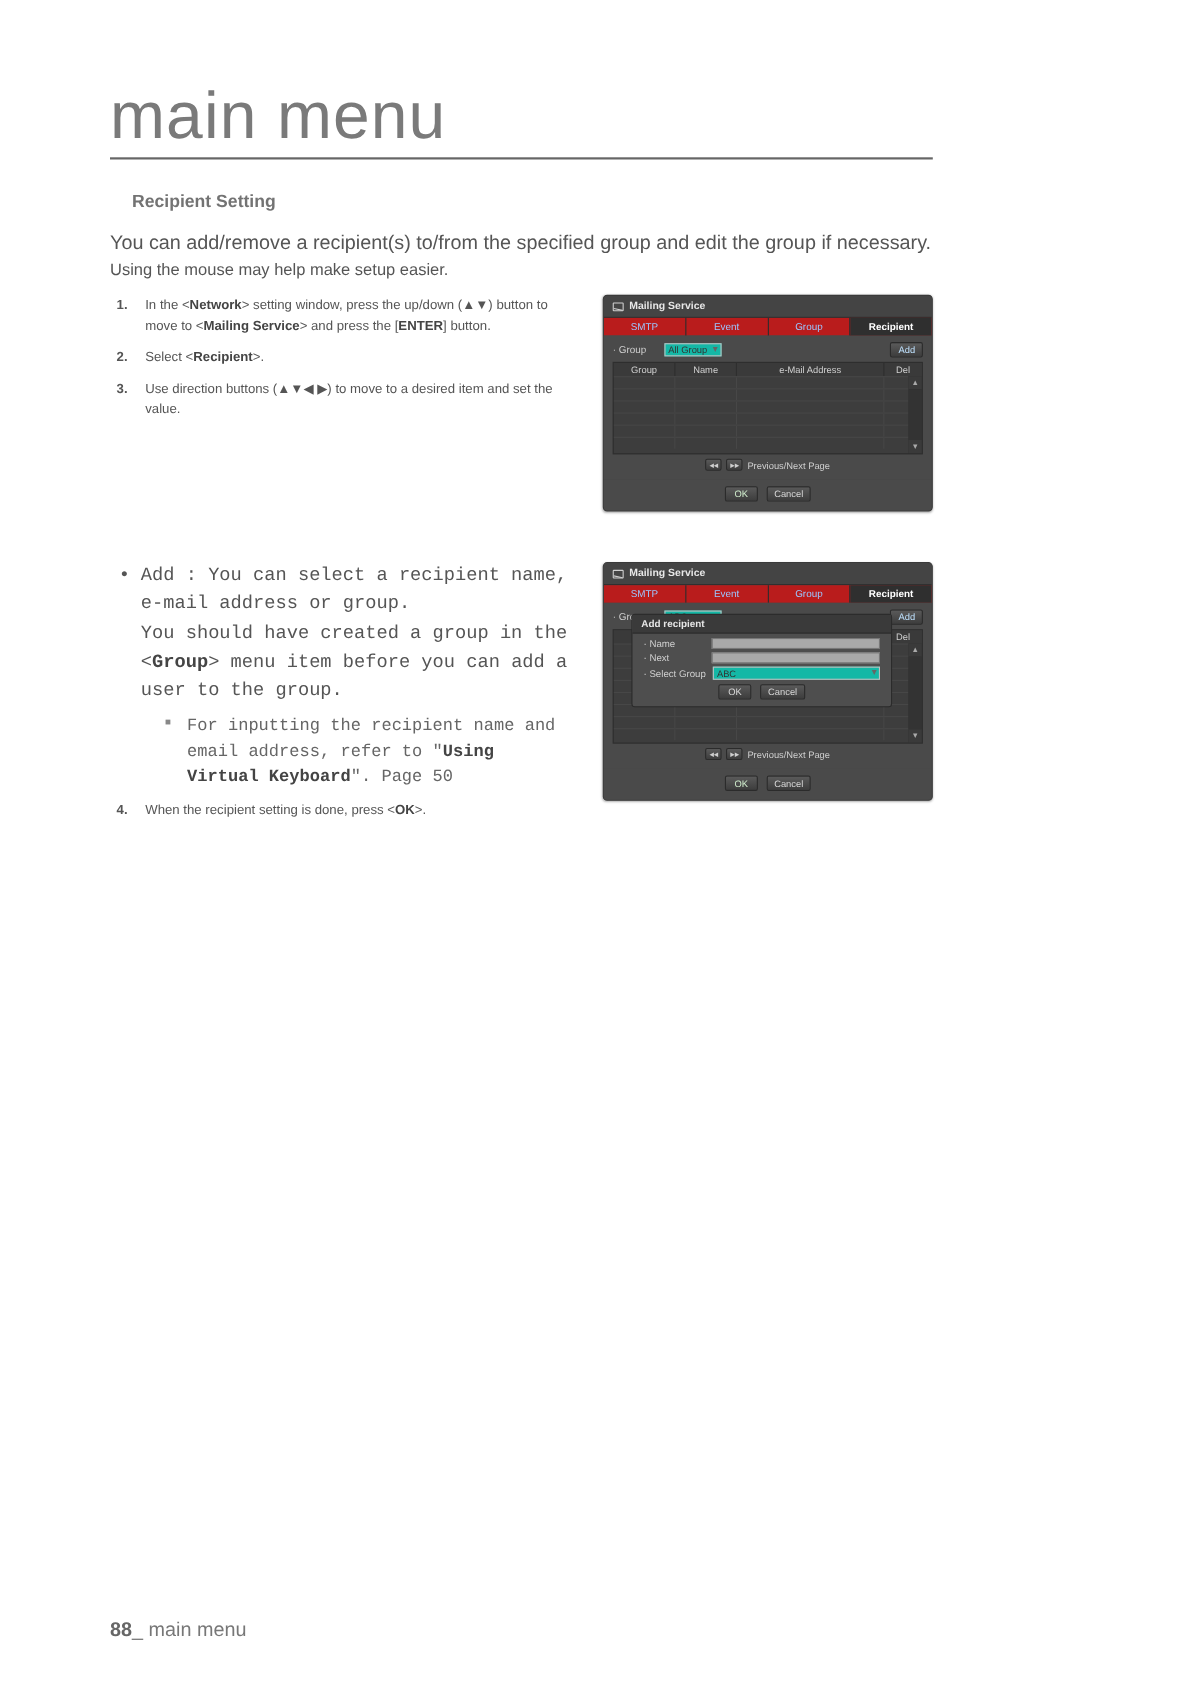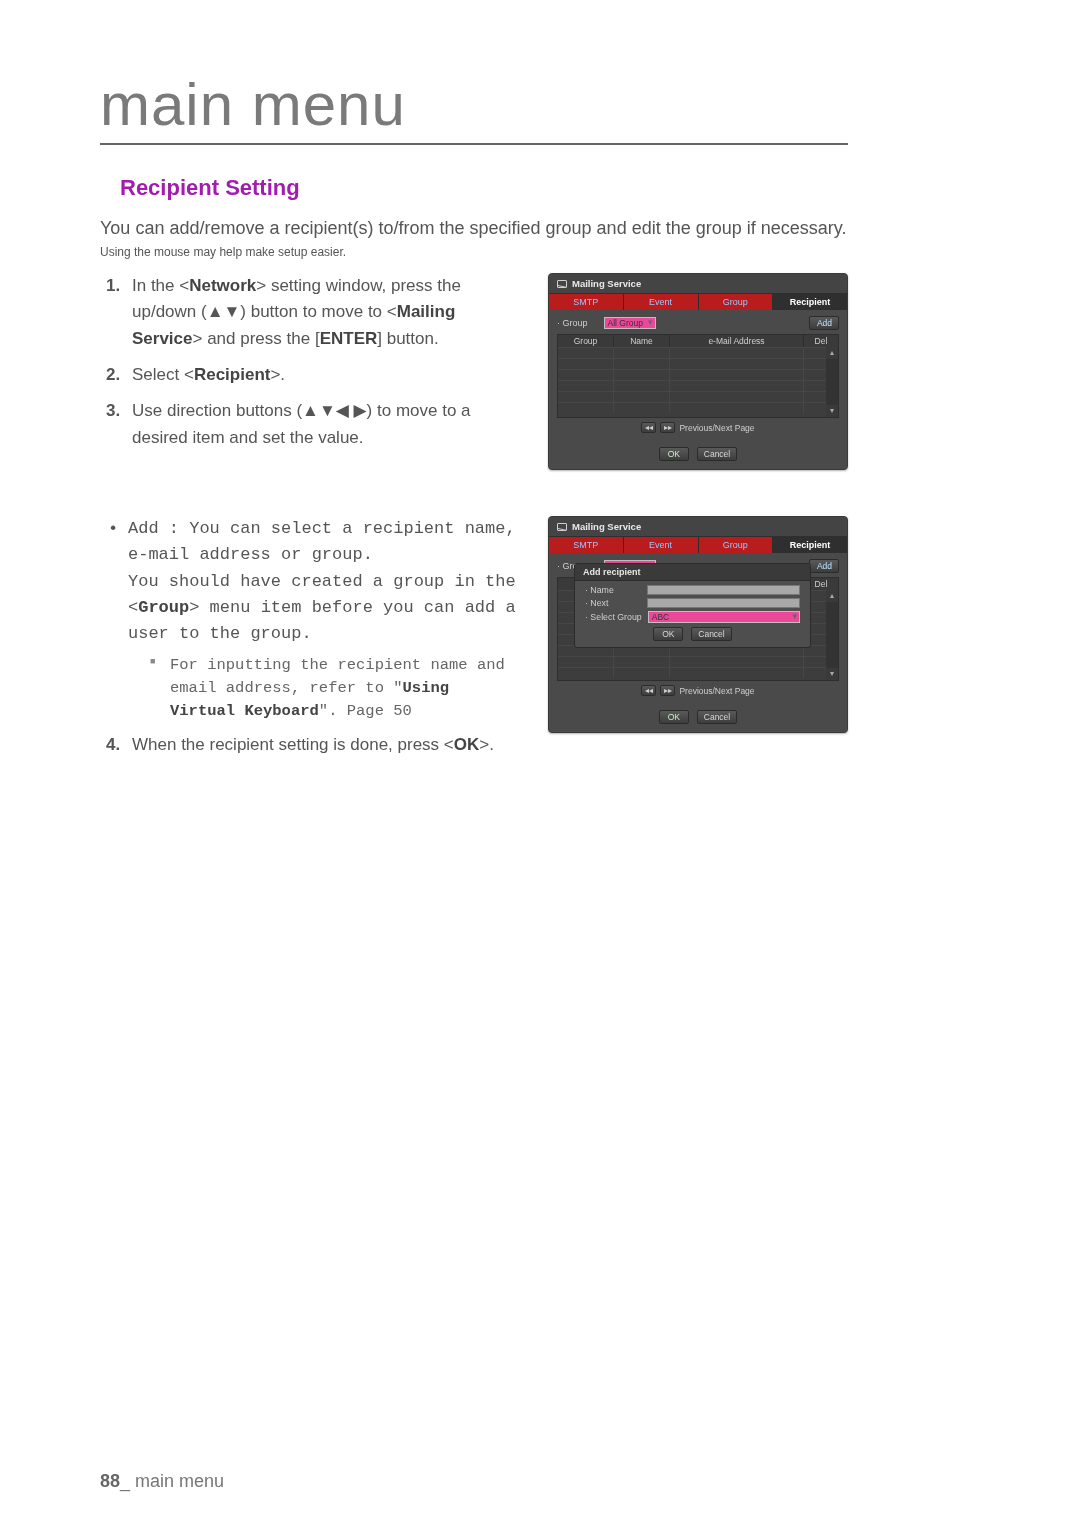--- a/index.html
+++ b/index.html
@@ -1,26 +1,26 @@
 <!DOCTYPE html>
 <html><head>
 <meta charset="utf-8">
 <style>
   * { box-sizing: border-box; margin: 0; padding: 0; }
   html, body { width: 1080px; min-height: 1530px; background: #fff; font-family: Arial, Helvetica, sans-serif; color: #333; }
   .page { width: 948px; height: 1530px; position: relative; padding: 70px 100px 40px 100px; }
   .main-title { font-size: 60px; font-weight: 300; color: #7a7a7a; letter-spacing: 1px; border-bottom: 2px solid #666; padding-bottom: 4px; margin-bottom: 30px; }
-  .section-title { font-size: 22px; color: #a21caf; margin: 18px 0 14px 20px; }
+  .section-title { font-size: 16px; color: #737373; margin: 18px 0 14px 20px; }
   .intro { font-size: 18px; color: #555; margin: 0 0 4px 0; line-height: 1.45; }
-  .intro2 { font-size: 12px; color: #555; margin: 0 0 14px 0; }
+  .intro2 { font-size: 15px; color: #555; margin: 0 0 14px 0; }
   .row { display: flex; align-items: flex-start; gap: 20px; margin-top: 8px; }
   .col-text { flex: 1 1 auto; padding-right: 10px; }
   .col-shot { flex: 0 0 300px; }
   ol.steps { list-style: none; counter-reset: step; margin-left: 6px; }
-  ol.steps > li { counter-increment: step; position: relative; padding-left: 26px; font-size: 17px; color: #555; line-height: 1.55; margin-bottom: 10px; }
+  ol.steps > li { counter-increment: step; position: relative; padding-left: 26px; font-size: 12px; color: #555; line-height: 1.55; margin-bottom: 10px; }
   ol.steps > li::before { content: counter(step) "."; position: absolute; left: 0; top: 0; font-weight: 700; color: #555; }
   .b { font-weight: 700; color: #444; }
   .bullet-block { margin-top: 20px; }
   ul.bullets { list-style: none; margin-left: 6px; }
   ul.bullets > li { position: relative; padding-left: 22px; font-size: 17px; color: #555; line-height: 1.55; margin-bottom: 8px; font-family: Liberation Mono, monospace; }
   ul.bullets > li::before { content: "•"; position: absolute; left: 2px; top: 0; color: #555; }
   .sub-note { list-style: none; margin: 6px 0 8px 22px; }
   .sub-note > li { position: relative; padding-left: 20px; font-size: 15.5px; color: #666; line-height: 1.5; }
   .sub-note > li::before { content: "■"; position: absolute; left: 0; top: 2px; font-size: 9px; color: #888; }
   .footer { position: absolute; left: 100px; bottom: 38px; font-size: 18px; color: #777; }
@@ -32,21 +32,21 @@
   .ms-title .mail-ico { display:inline-block; width:10px; height:8px; border:1px solid #cfcfcf; border-radius:1px; position:relative; }
   .ms-title .mail-ico::before { content:""; position:absolute; left:0; right:0; top:0; height:4px; border-bottom:1px solid #cfcfcf; transform: skewY(12deg); transform-origin:left; }
   .ms-title span.t { font-weight: 700; color: #e8e8e8; }
   .ms-tabs { display: flex; background: #b91c1c; }
   .ms-tab { flex:1; text-align:center; padding:3px 0; color:#9bc6ff; border-right:1px solid #2d2d2d; font-size:9px; cursor:pointer; }
   .ms-tab:last-child { border-right:none; }
   .ms-tab.active { background:#2f2f2f; color:#fff; font-weight:700; }
   .ms-body { padding:6px 8px 6px 8px; background:#4a4a4a; }
   .ms-row { display:flex; align-items:center; gap:16px; margin-bottom:4px; }
   .ms-label { color:#cfcfcf; font-size:9px; min-width:26px; }
-  .ms-dd { flex:0 0 auto; display:flex; align-items:center; border:1px solid #bfbfbf; background:#ec4899; color:#333; height:12px; padding:0 3px; font-size:8.5px; min-width:52px; position:relative; }
+  .ms-dd { flex:0 0 auto; display:flex; align-items:center; border:1px solid #bfbfbf; background:#14b8a6; color:#333; height:12px; padding:0 3px; font-size:8.5px; min-width:52px; position:relative; }
   .ms-dd::after { content:"▾"; position:absolute; right:2px; top:-1px; color:#666; font-size:9px; }
   .ms-btn { display:inline-block; min-width:30px; text-align:center; padding:1px 6px; border:1px solid #2b2b2b; border-radius:2px; background:linear-gradient(#5a5a5a,#3d3d3d); color:#d8d8d8; font-size:8.5px; cursor:pointer; }
   .ms-btn.add { color:#bfe2ff;text-align:right; }
   .ms-table { margin-top:2px; border:1px solid #2e2e2e; background:#3d3d3d; }
   .ms-thead { display:flex; background:#3a3a3a; }
   .ms-th { flex:1; text-align:center; font-size:8.5px; color:#d0d0d0; border-right:1px solid #2e2e2e; padding:1px 0; }
   .ms-th.group { flex:0 0 56px; }
   .ms-th.name  { flex:0 0 56px; }
   .ms-th.mail  { flex:1; }
   .ms-th.del   { flex:0 0 34px; border-right:none; }

